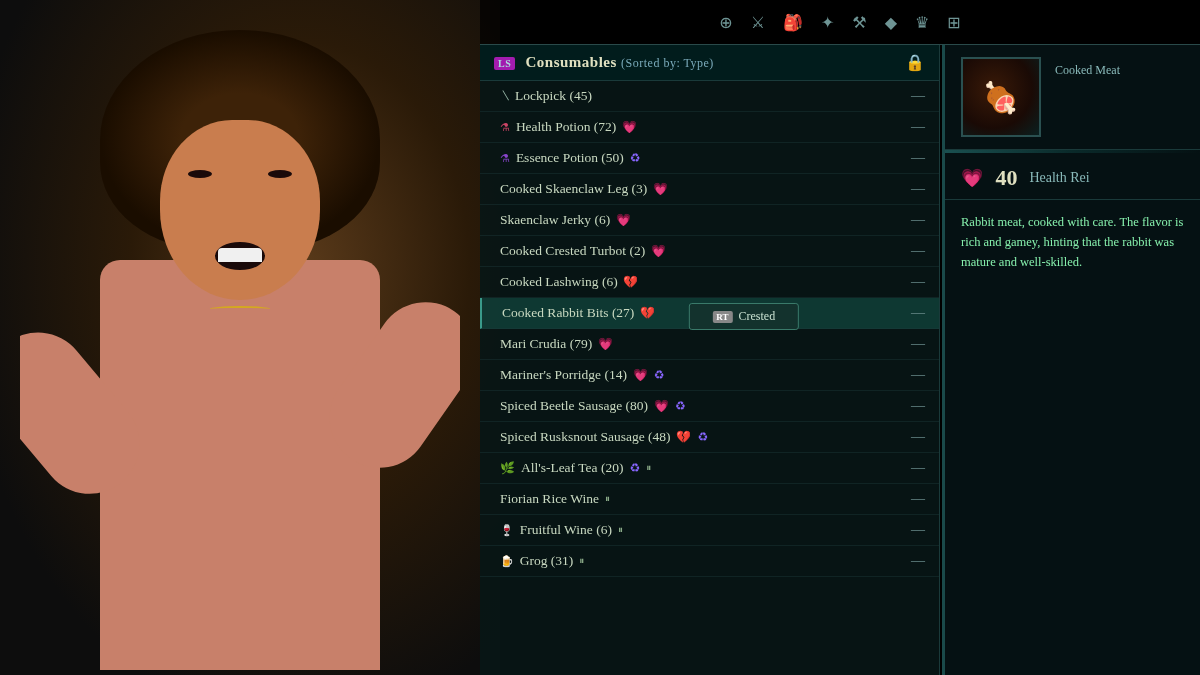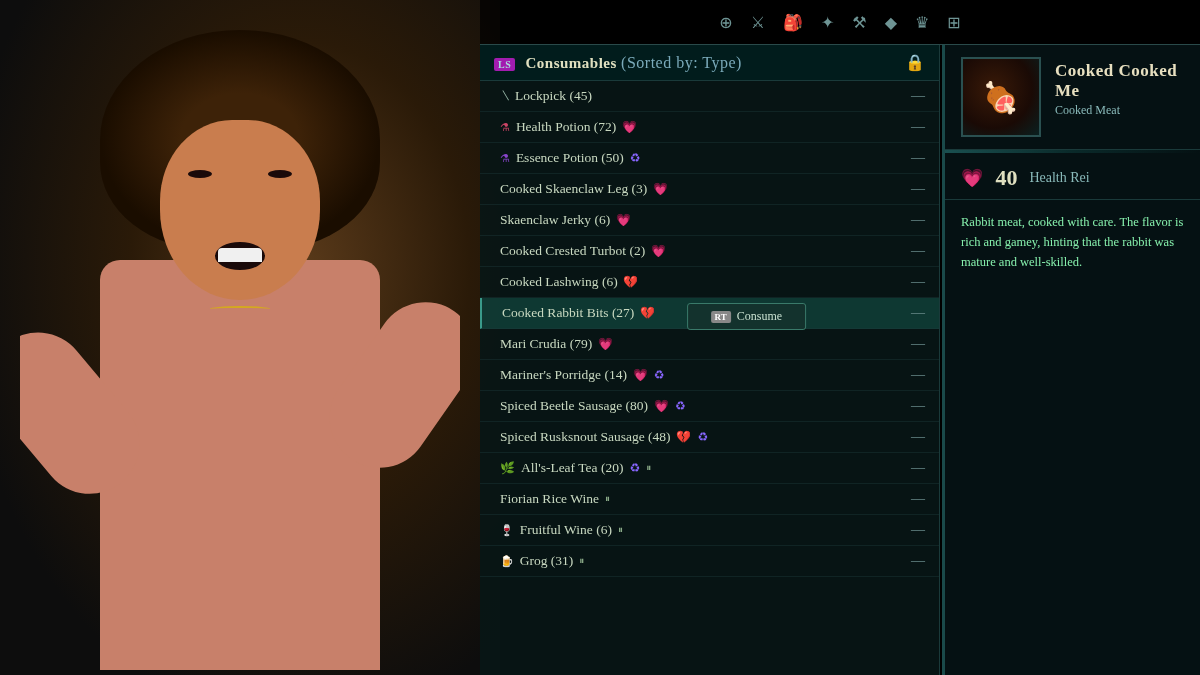--- a/index.html
+++ b/index.html
@@ -158,21 +158,21 @@
 
     .inventory-title {
       color: #e0e0c0;
       font-size: 15px;
       font-weight: bold;
       letter-spacing: 0.5px;
     }
 
     .inventory-title .sorted-by {
       color: #7aaaba;
-      font-size: 16px;
+      font-size: 12px;
       font-weight: normal;
     }
 
     .inventory-title .ls-badge {
       background: #a21caf;
       color: #aadddd;
       font-size: 10px;
       padding: 1px 4px;
       border-radius: 2px;
       margin-right: 6px;
@@ -469,21 +469,21 @@
 
         <div class="list-item selected" style="position:relative;">
           <div class="item-name">
             <span>Cooked Rabbit Bits (27)</span>
             <span style="color:#cc4466;font-size:12px;">💔</span>
           </div>
           <span class="item-dash">—</span>
 
           <div class="consume-tooltip">
             <span class="rt-badge">RT</span>
-            <span>Consume</span>
+            <span>Crested</span>
           </div>
         </div>
 
         <div class="list-item">
           <div class="item-name">
             <span>Mari Crudia (79)</span>
             <span class="item-icon">💗</span>
           </div>
           <span class="item-dash">—</span>
         </div>
@@ -555,21 +555,20 @@
     </div>
 
     <div class="detail-panel tech-border">
 
       <div class="detail-header">
         <div class="item-thumbnail">
           <div class="item-thumbnail-bg"></div>
           <span class="item-thumbnail-meat">🍖</span>
         </div>
         <div class="detail-title-area">
-          <div class="detail-item-name">Cooked Cooked Me</div>
           <div class="detail-item-subtitle">Cooked Meat</div>
         </div>
       </div>
 
       <div style="height:3px;background:linear-gradient(to right,#1a5050,#0a2a2a,transparent);margin:0;"></div>
 
       <div class="detail-stats">
         <span class="stat-icon">💗</span>
         <span class="stat-value">40</span>
         <span class="stat-label">Health Rei</span>

